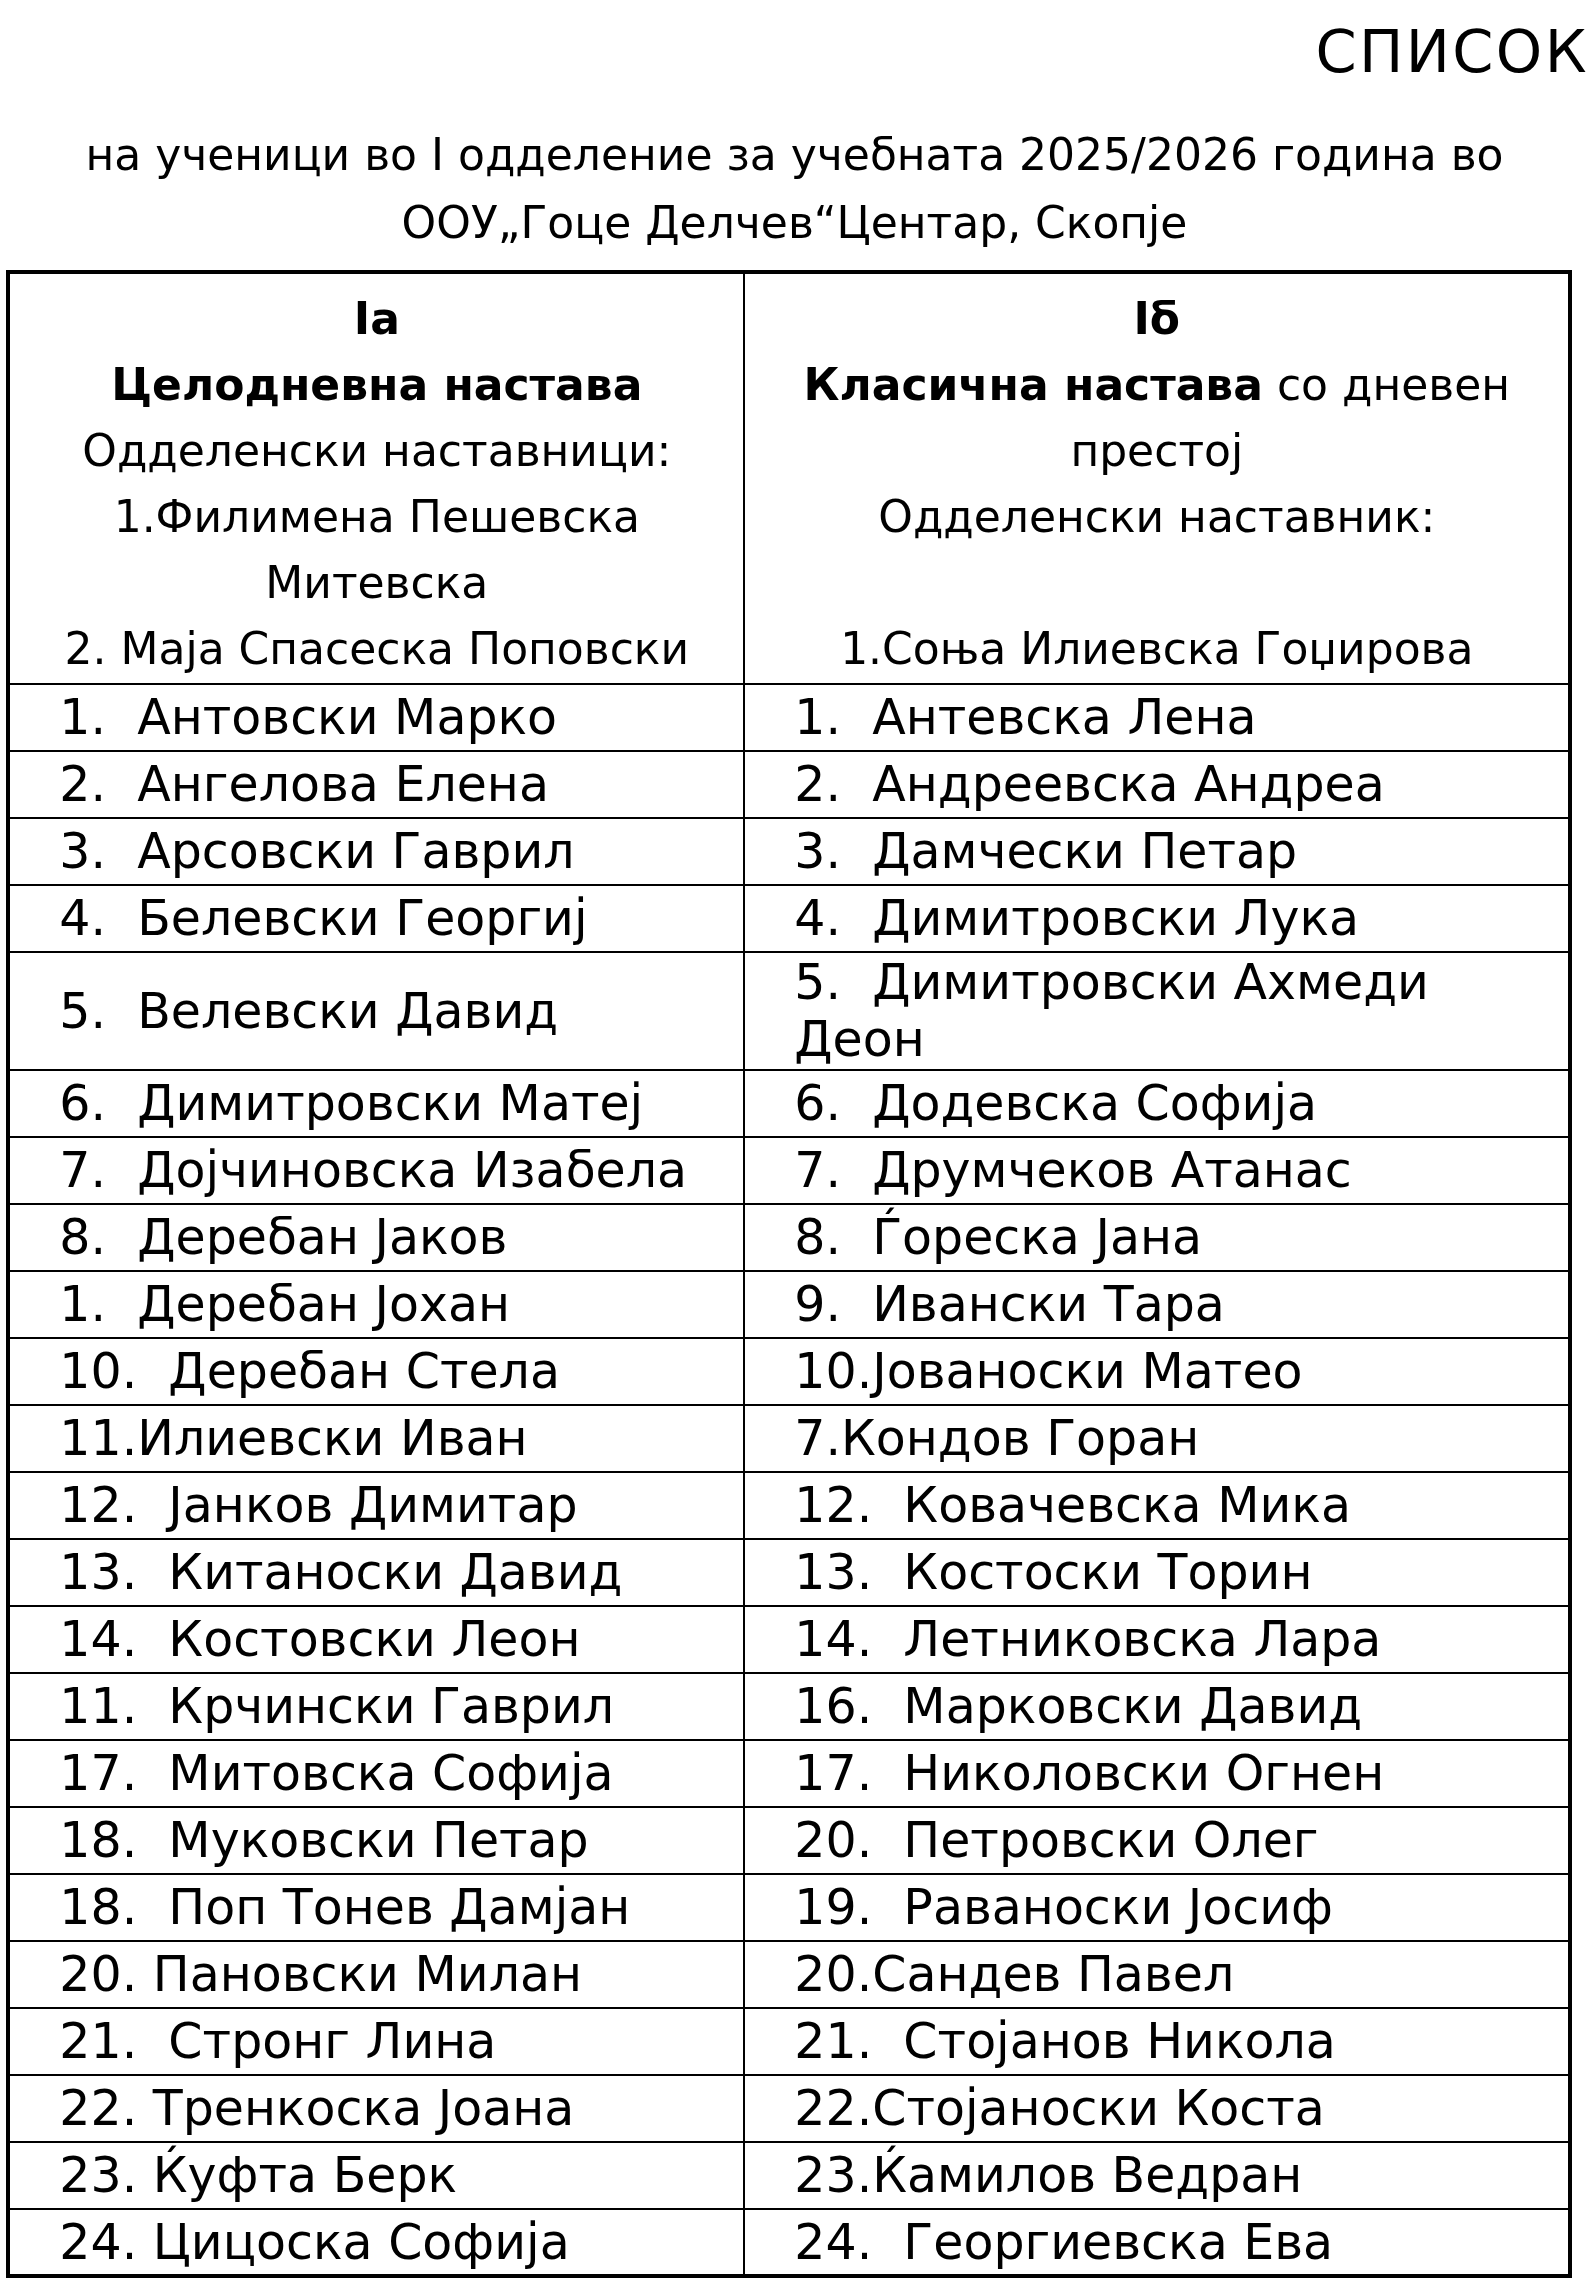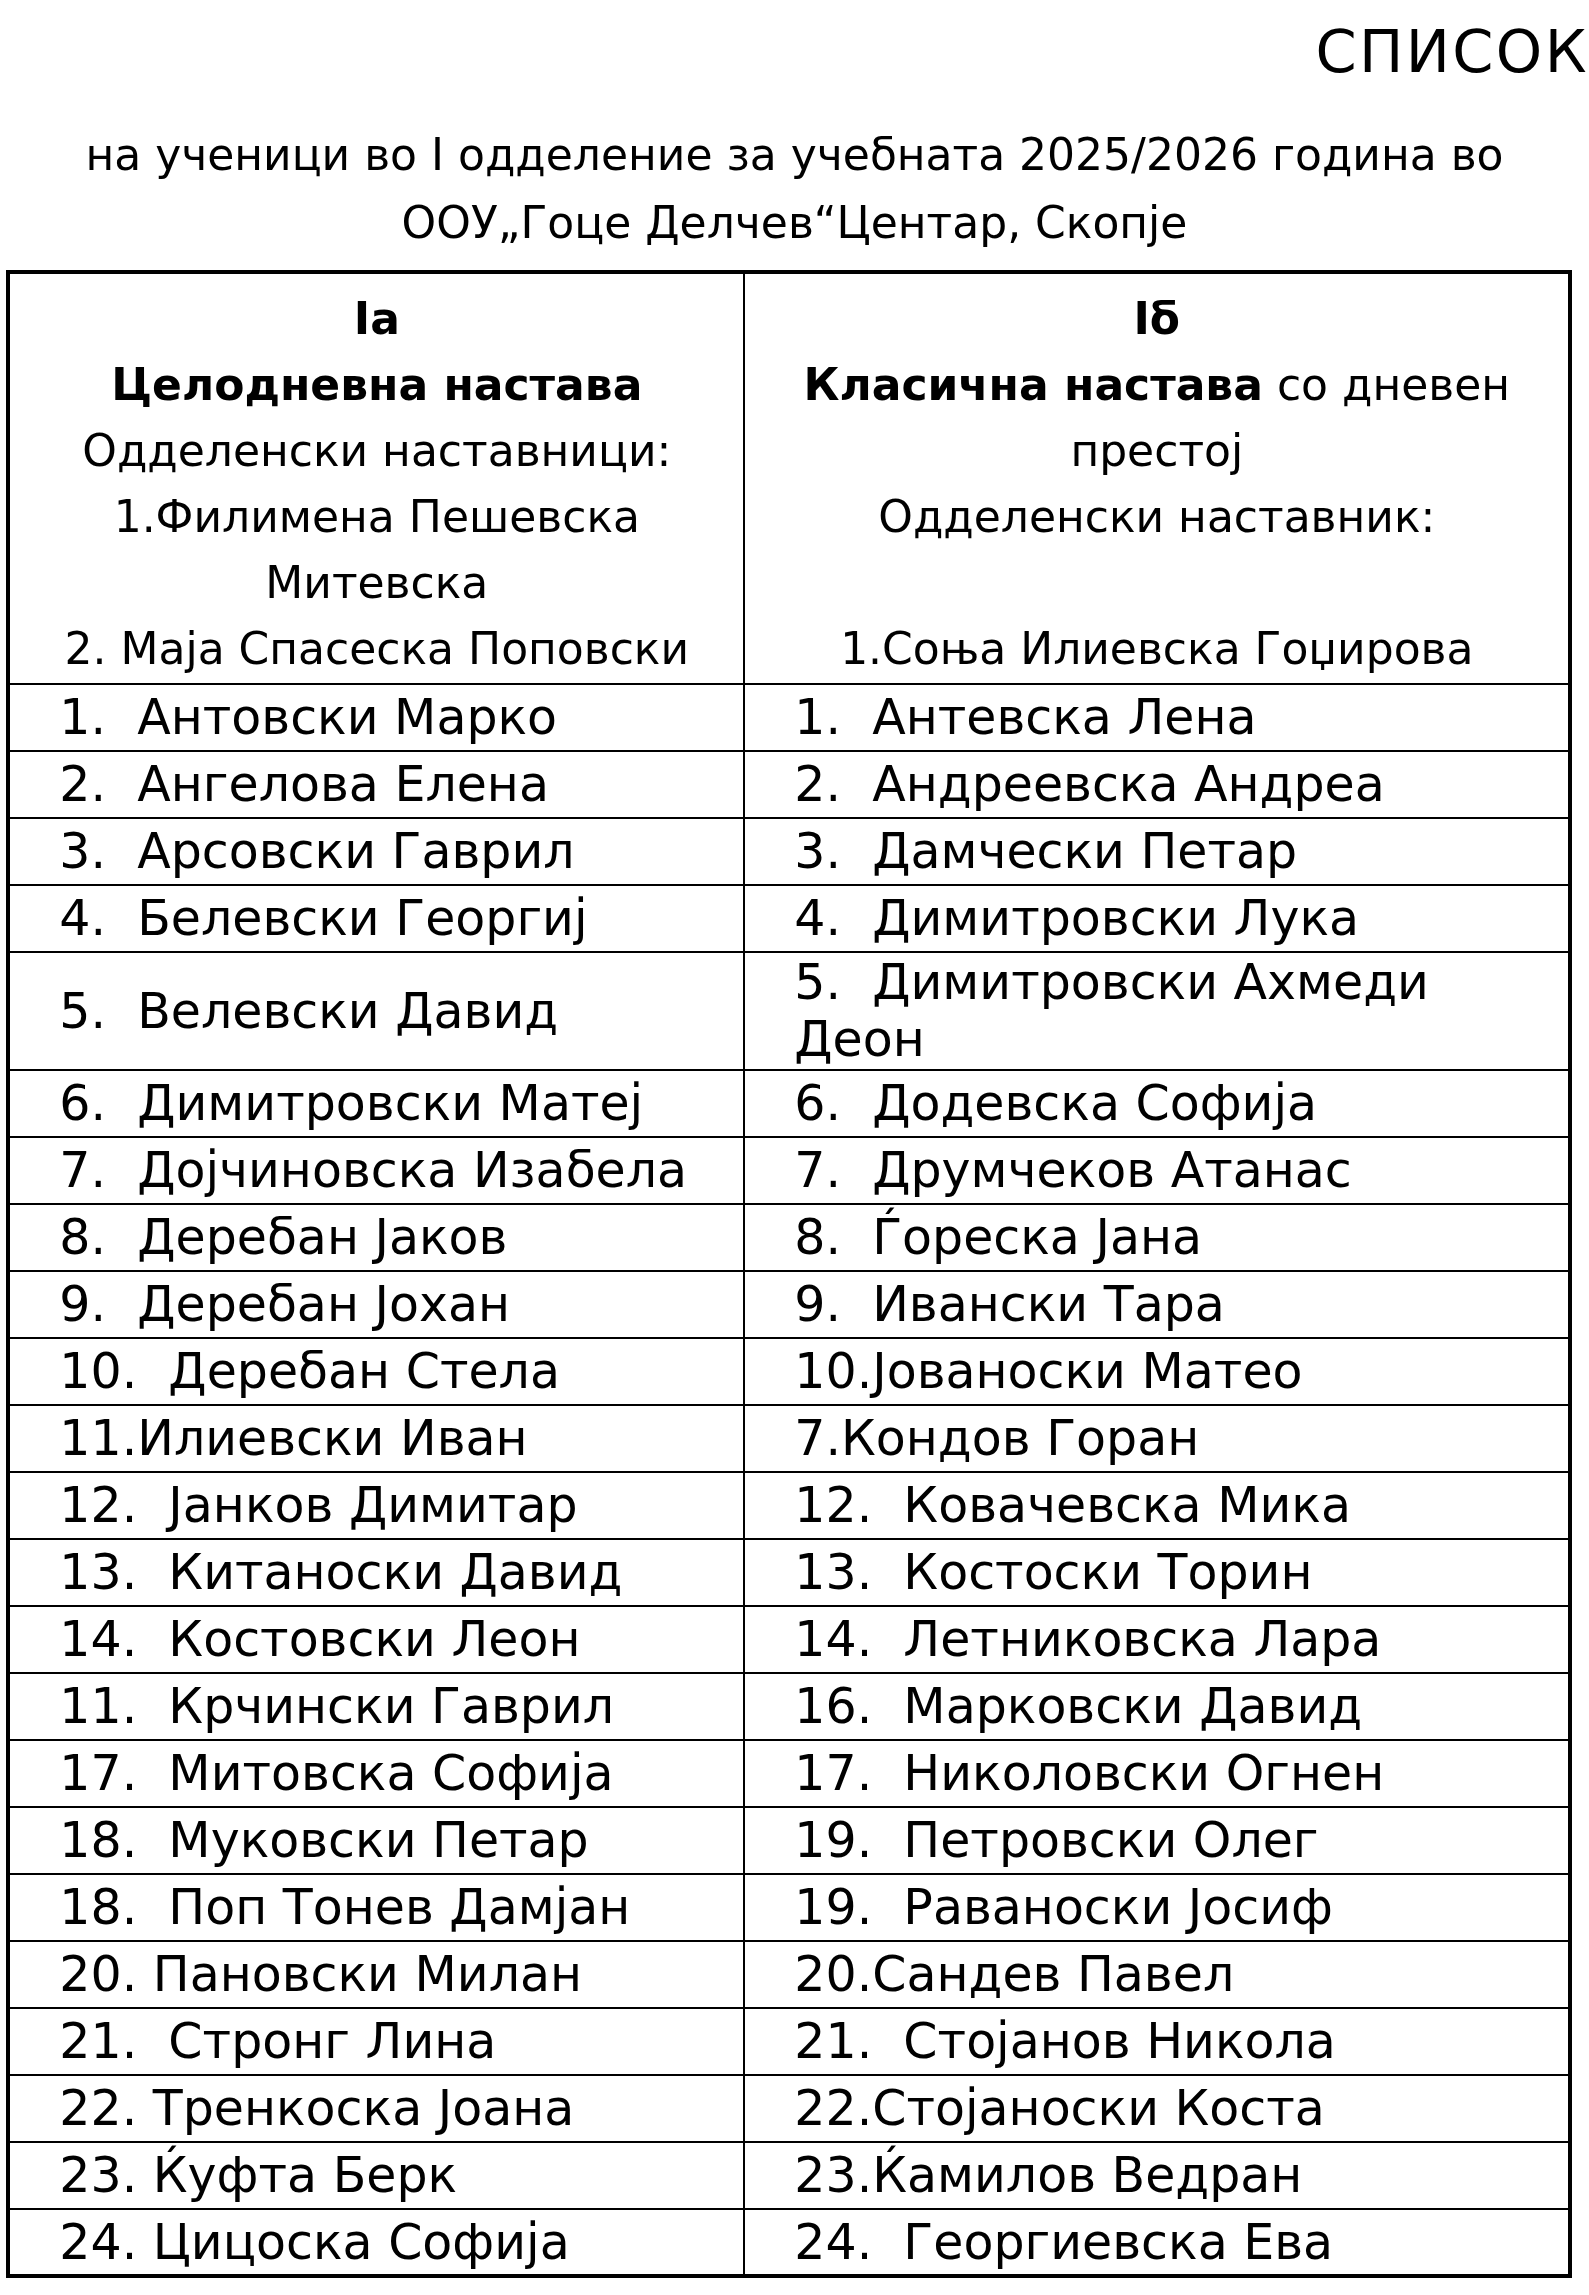--- a/index.html
+++ b/index.html
@@ -115,21 +115,21 @@
         </tr>
         <tr class="student-row">
           <td class="student-cell">7.  Дојчиновска Изабела</td>
           <td class="student-cell">7.  Друмчеков Атанас</td>
         </tr>
         <tr class="student-row">
           <td class="student-cell">8.  Деребан Јаков</td>
           <td class="student-cell">8.  Ѓореска Јана</td>
         </tr>
         <tr class="student-row">
-          <td class="student-cell">9.  Деребан Јохан</td>
+          <td class="student-cell">1.  Деребан Јохан</td>
           <td class="student-cell">9.  Ивански Тара</td>
         </tr>
         <tr class="student-row">
           <td class="student-cell">10.  Деребан Стела</td>
           <td class="student-cell">10.Јованоски Матео</td>
         </tr>
         <tr class="student-row">
           <td class="student-cell">11.Илиевски Иван</td>
           <td class="student-cell">7.Кондов Горан</td>
         </tr>
@@ -148,21 +148,21 @@
         <tr class="student-row">
           <td class="student-cell">11.  Крчински Гаврил</td>
           <td class="student-cell">16.  Марковски Давид</td>
         </tr>
         <tr class="student-row">
           <td class="student-cell">17.  Митовска Софија</td>
           <td class="student-cell">17.  Николовски Огнен</td>
         </tr>
         <tr class="student-row">
           <td class="student-cell">18.  Муковски Петар</td>
-          <td class="student-cell">19.  Петровски Олег</td>
+          <td class="student-cell">20.  Петровски Олег</td>
         </tr>
         <tr class="student-row">
           <td class="student-cell">18.  Поп Тонев Дамјан</td>
           <td class="student-cell">19.  Раваноски Јосиф</td>
         </tr>
         <tr class="student-row">
           <td class="student-cell">20. Пановски Милан</td>
           <td class="student-cell">20.Сандев Павел</td>
         </tr>
         <tr class="student-row">

